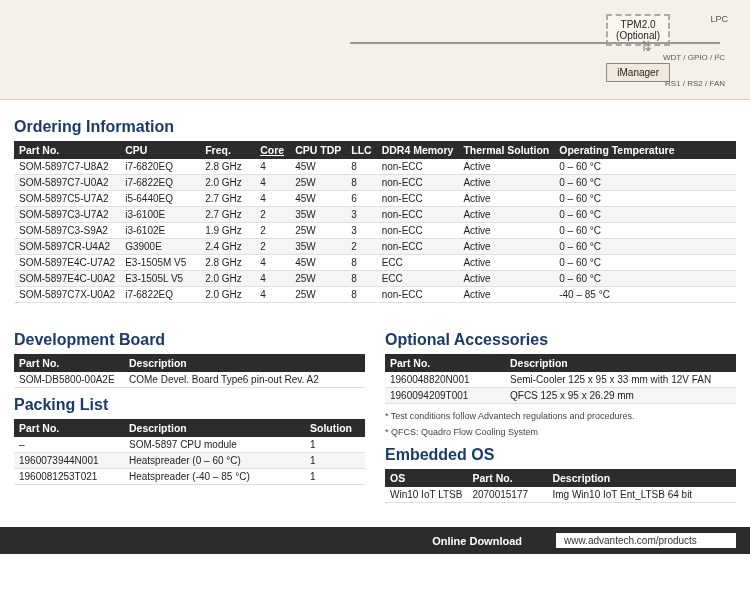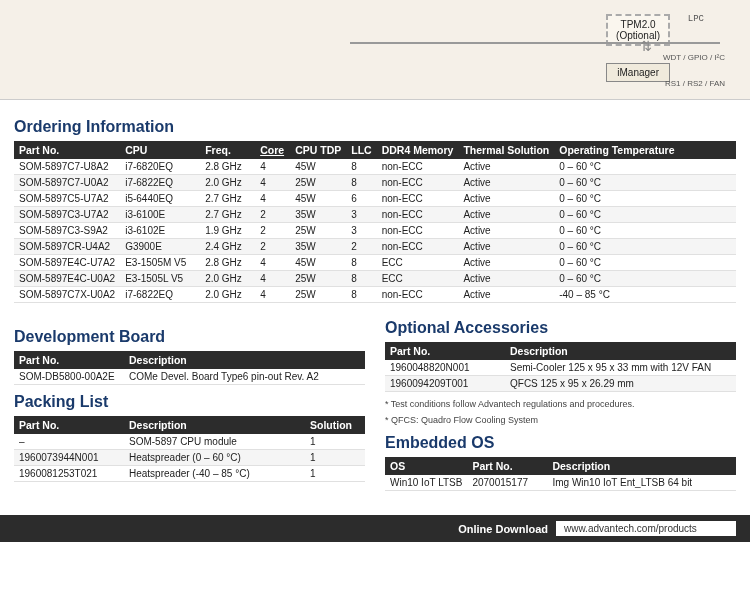--- a/index.html
+++ b/index.html
@@ -35,24 +35,23 @@
       right: 60px;
       border: 2px dashed #aaa;
       padding: 3px 8px;
       font-size: 10px;
       text-align: center;
       background: #faf6ee;
     }
     .lpc-label {
       position: absolute;
       top: 4px;
-      right: 26px;
+      right: 2px;
       font-size: 9px;
       color: #555;
-      font-family: Liberation Mono, monospace;
     }
     .arrow-line {
       position: absolute;
       top: 32px;
       left: 0;
       right: 10px;
       height: 2px;
       background: #999;
     }
     .imanager-box {
@@ -125,22 +124,21 @@
       background: #f5f5f5;
     }
     tbody tr:nth-child(odd) {
       background: #fff;
     }
 
     
     .two-col {
       display: flex;
       gap: 20px;
-      margin-top: 8px;
-      align-items: center;
+      margin-top: 20px;
     }
     .col-left {
       flex: 1;
     }
     .col-right {
       flex: 1;
     }
 
     .small-note {
       font-size: 9px;
@@ -151,20 +149,21 @@
 
     
     .footer {
       background: #2c2c2c;
       color: #fff;
       padding: 6px 14px;
       display: flex;
       align-items: center;
       justify-content: flex-end;
       margin-top: 10px;
+      gap: 26px;
     }
     .footer-label {
       font-size: 11px;
       font-weight: bold;
       color: #fff;
       margin-right: 8px;
     }
     .footer-url {
       background: #fff;
       color: #333;

